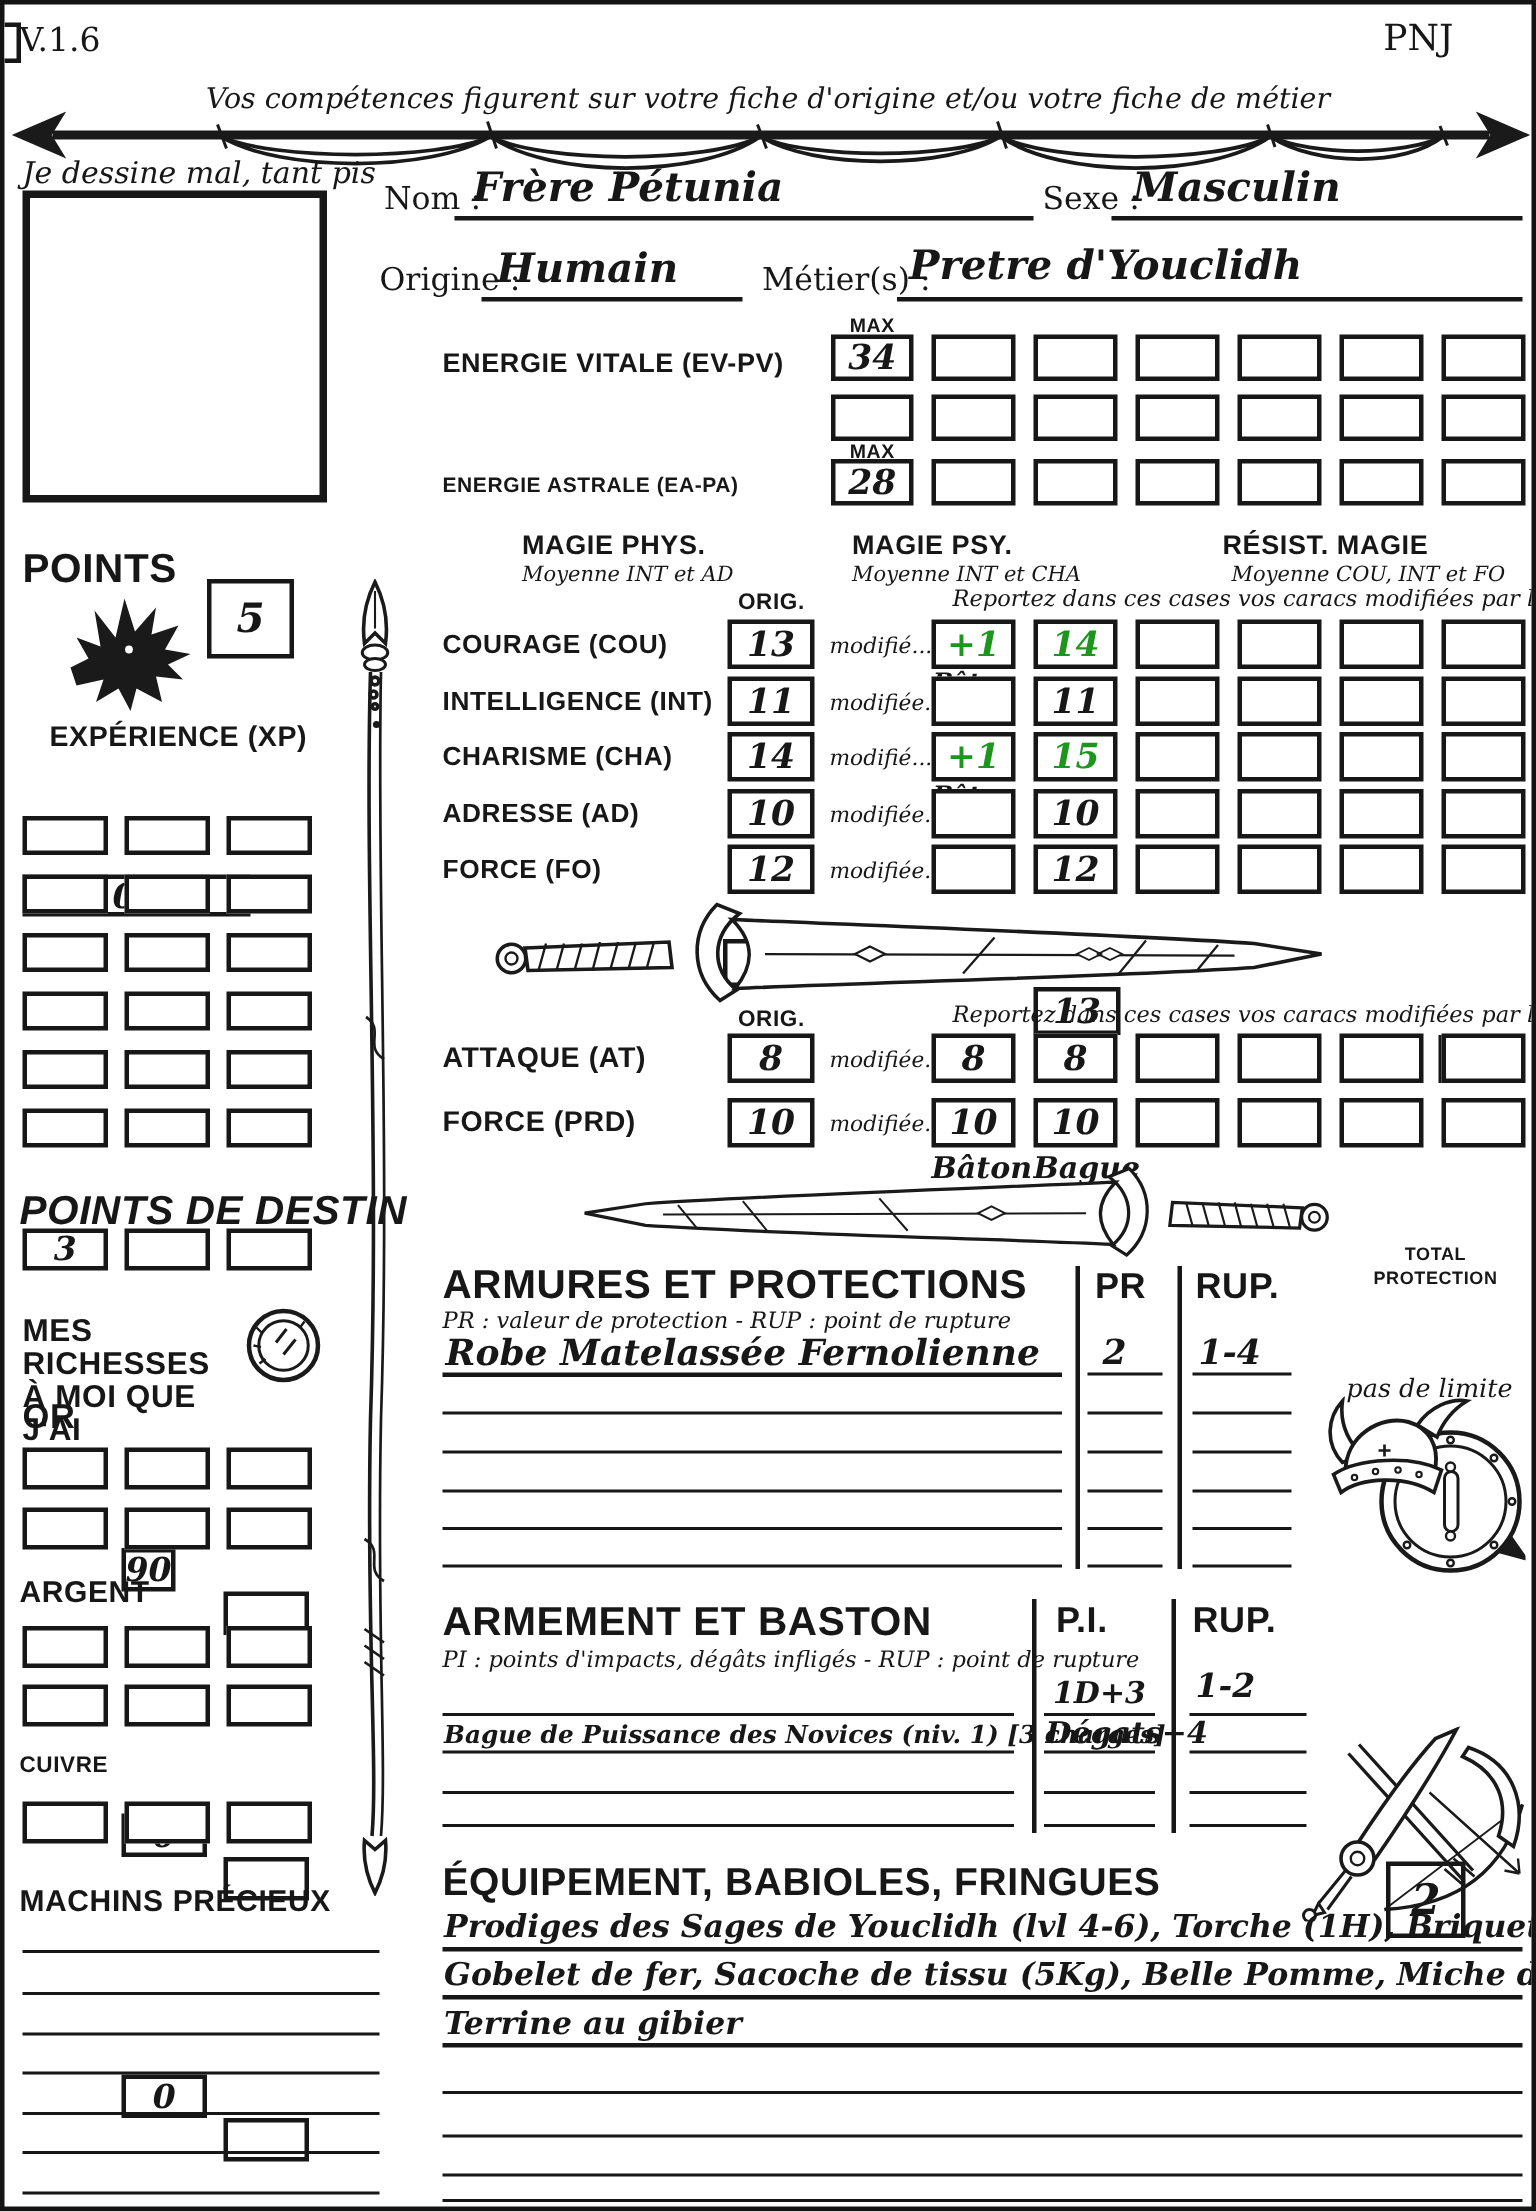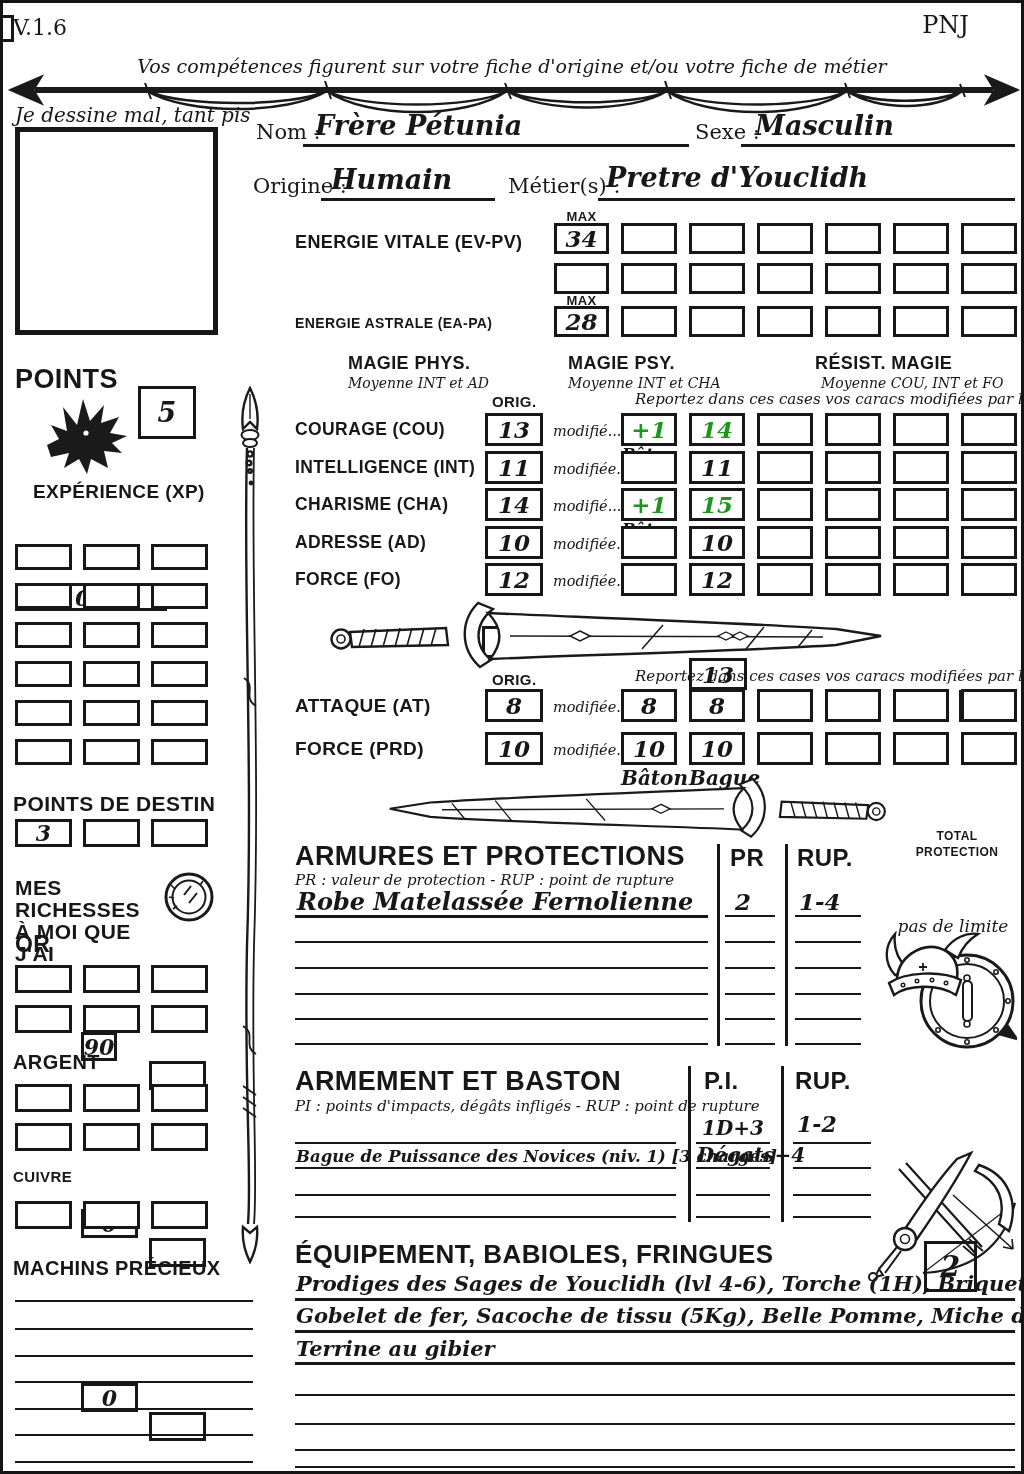--- a/index.html
+++ b/index.html
@@ -82,21 +82,21 @@
       <div class="gen"></div>
       <div class="gen"></div>
       <div class="gen"></div>
       <div class="gen"></div>
       <div class="gen"></div>
       <div class="gen"></div>
       <div class="gen"></div>
       <div class="gen"></div>
     </div>
 
-  <div class="abs disp" style="left:10px;top:789px;font-size:21px;">POINTS DE DESTIN</div>
+  <div class="abs disp" style="left:10px;top:789px;font-size:27px;font-style:italic;">POINTS DE DESTIN</div>
   <div class="abs r3" style="left:12px;top:816px;">
     <div class="cell" style="width:57px;height:28px;">
       <span class="hand" style="font-size:22px;">3</span>
     </div>
   <div class="gen"></div>
       <div class="gen"></div>
     </div>
 
   <div class="abs disp" style="left:12px;top:874px;font-size:21px;line-height:22px;white-space:normal;width:160px;">
     <div>MES RICHESSES</div>

